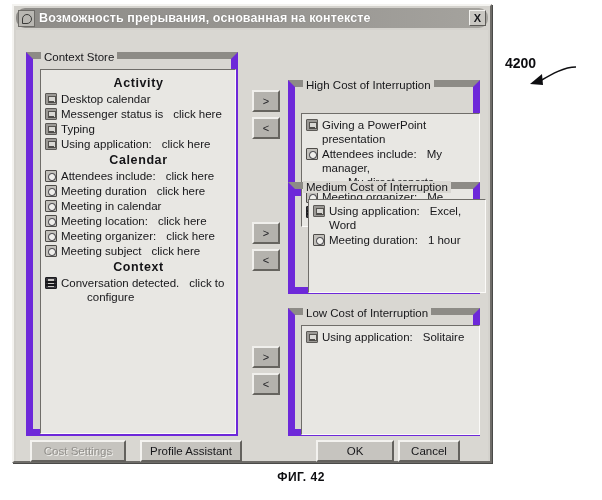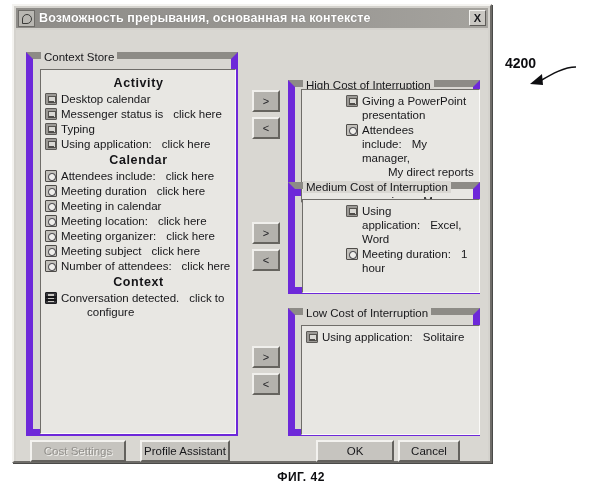--- a/index.html
+++ b/index.html
@@ -44,20 +44,21 @@
   #titlebar {
     position: absolute;
     left: 2px; top: 2px;
     width: 472px;
     height: 20px;
     background: linear-gradient(to right, #8e8c88 0%, #999793 60%, #a5a39e 100%);
     display: flex;
     align-items: center;
     padding: 0 2px;
     box-sizing: border-box;
+    border-radius: 9px;
   }
   #title-icon {
     width: 15px; height: 15px;
     background: #b9b7b2;
     border: 1px solid #6d6b67;
     margin-right: 4px;
     position: relative;
     flex: none;
   }
   #title-icon::before {
@@ -130,24 +131,24 @@
     border-right: 1.5px solid #fbfaf8;
     border-bottom: 1.5px solid #fbfaf8;
     box-sizing: border-box;
     overflow: hidden;
   }
 
   #grp-context { left: 10px; top: 22px; width: 212px; height: 384px; }
   #well-context { left: 7px; top: 10px; width: 196px; height: 365px; }
 
   #grp-high  { left: 272px; top: 22px; width: 192px; height: 116px; margin-top: 28px; }
-  #well-high { left: 6px; top: 2px; width: 179px; height: 114px; padding-left: 40px; }
+  #well-high { left: 6px; top: 26px; width: 179px; height: 114px; }
 
   #grp-med   { left: 272px; top: 152px; width: 192px; height: 112px; }
-  #well-med  { left: 7px; top: 10px; width: 178px; height: 94px; padding-left: 39px; }
+  #well-med  { left: 13px; top: 10px; width: 178px; height: 94px; }
 
   #grp-low   { left: 272px; top: 278px; width: 192px; height: 128px; }
   #well-low  { left: 6px; top: 10px; width: 179px; height: 110px; }
 
   
   .rows { padding: 4px 3px 0 4px; }
   .section-head {
     text-align: center;
     font-size: 12.5px;
     font-weight: bold;
@@ -274,21 +275,21 @@
     display: flex;
     align-items: center;
     justify-content: center;
     font-size: 11.5px;
     color: #17171a;
     font-family: "Liberation Sans", sans-serif;
     white-space: nowrap;
   }
   .btn.disabled { color: #918f8b; text-shadow: 1px 1px 0 #f2f1ee; }
   #btn-cost    { left: 14px;  top: 410px; width: 96px; }
-  #btn-profile { left: 124px; top: 410px; width: 90px; }
+  #btn-profile { left: 124px; top: 410px; width: 102px; }
   #btn-ok      { left: 300px; top: 410px; width: 78px; }
   #btn-cancel  { left: 382px; top: 410px; width: 62px; }
 
   
   #callout {
     position: absolute;
     left: 505px;
     top: 55px;
     font-size: 14px;
     font-weight: bold;
@@ -370,24 +371,20 @@
                 <span class="txt"><span>Meeting location:</span><span class="val">click here</span></span>
               </div>
               <div class="row">
                 <span class="ico ico-calendar"></span>
                 <span class="txt"><span>Meeting organizer:</span><span class="val">click here</span></span>
               </div>
               <div class="row">
                 <span class="ico ico-calendar"></span>
                 <span class="txt"><span>Meeting subject</span><span class="val">click here</span></span>
               </div>
-              <div class="row">
-                <span class="ico ico-calendar"></span>
-                <span class="txt"><span>Number of attendees:</span><span class="val">click here</span></span>
-              </div>
               <div class="section-head">Context</div>
               <div class="row">
                 <span class="ico ico-sensor"></span>
                 <span class="txt"><span>Conversation detected.</span><span class="val">click to</span><span class="wrap2">configure</span></span>
               </div>
             </div>
         </div>
       </div>
 
       <div class="arrowpair" id="arrows-high">

